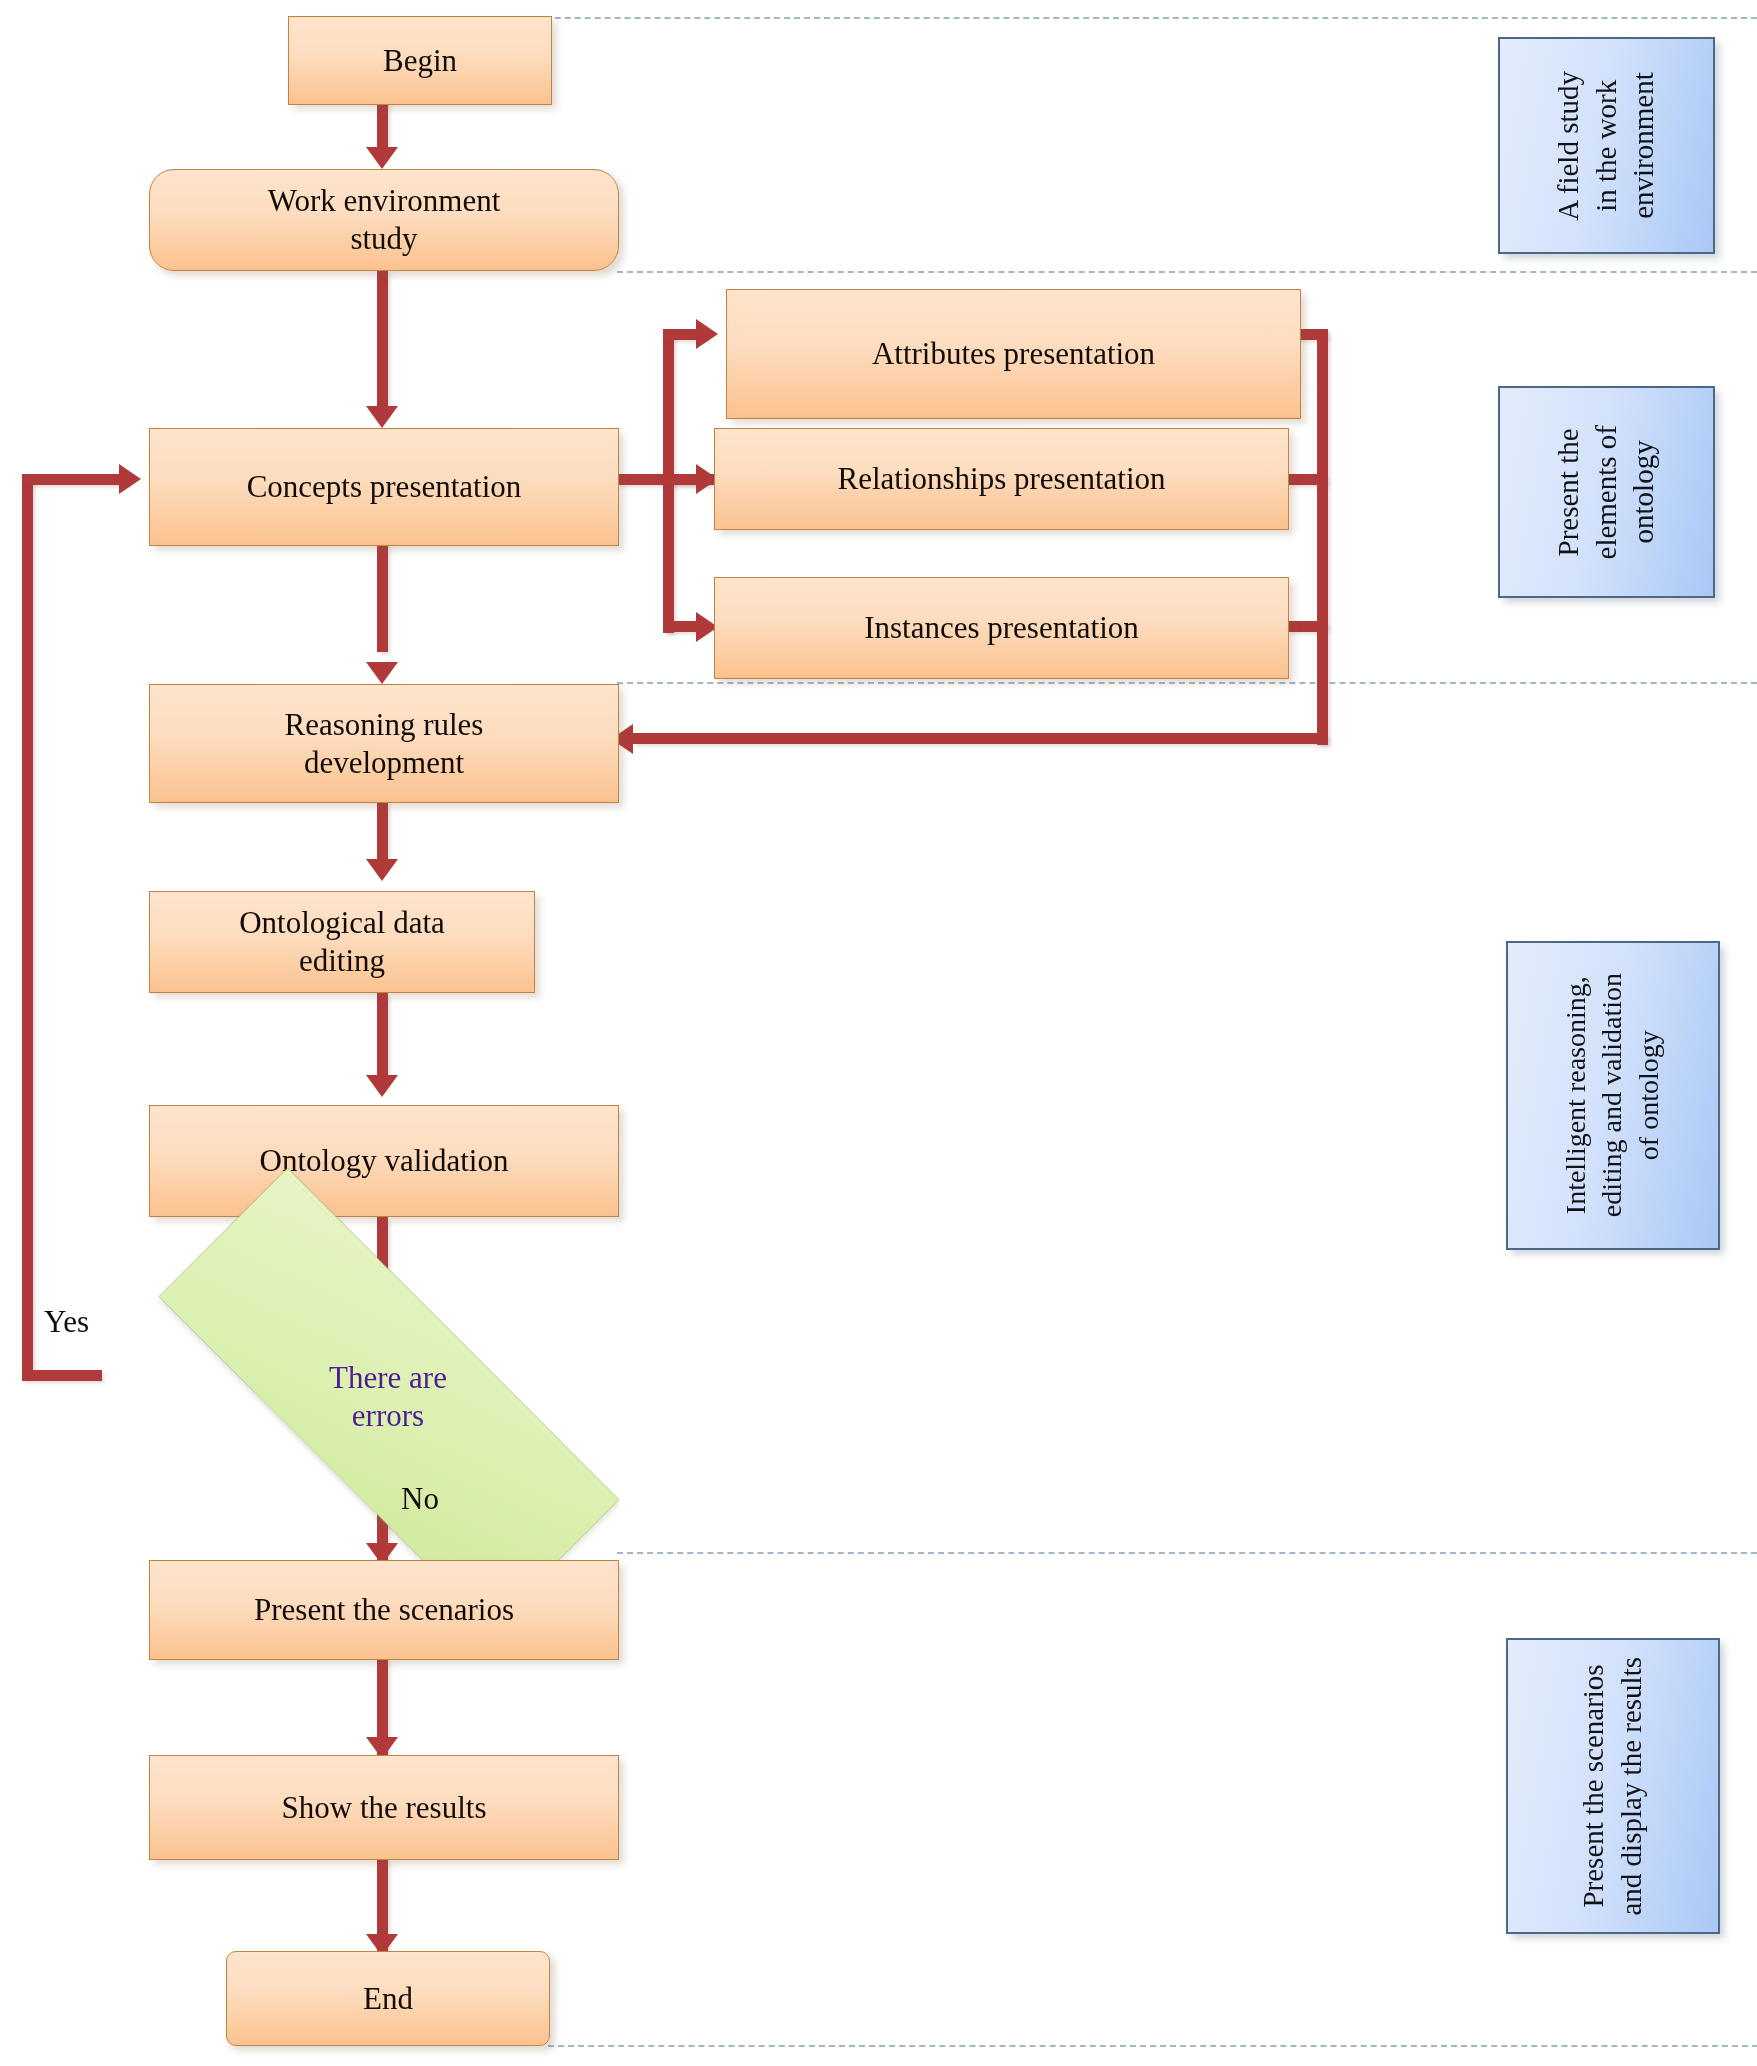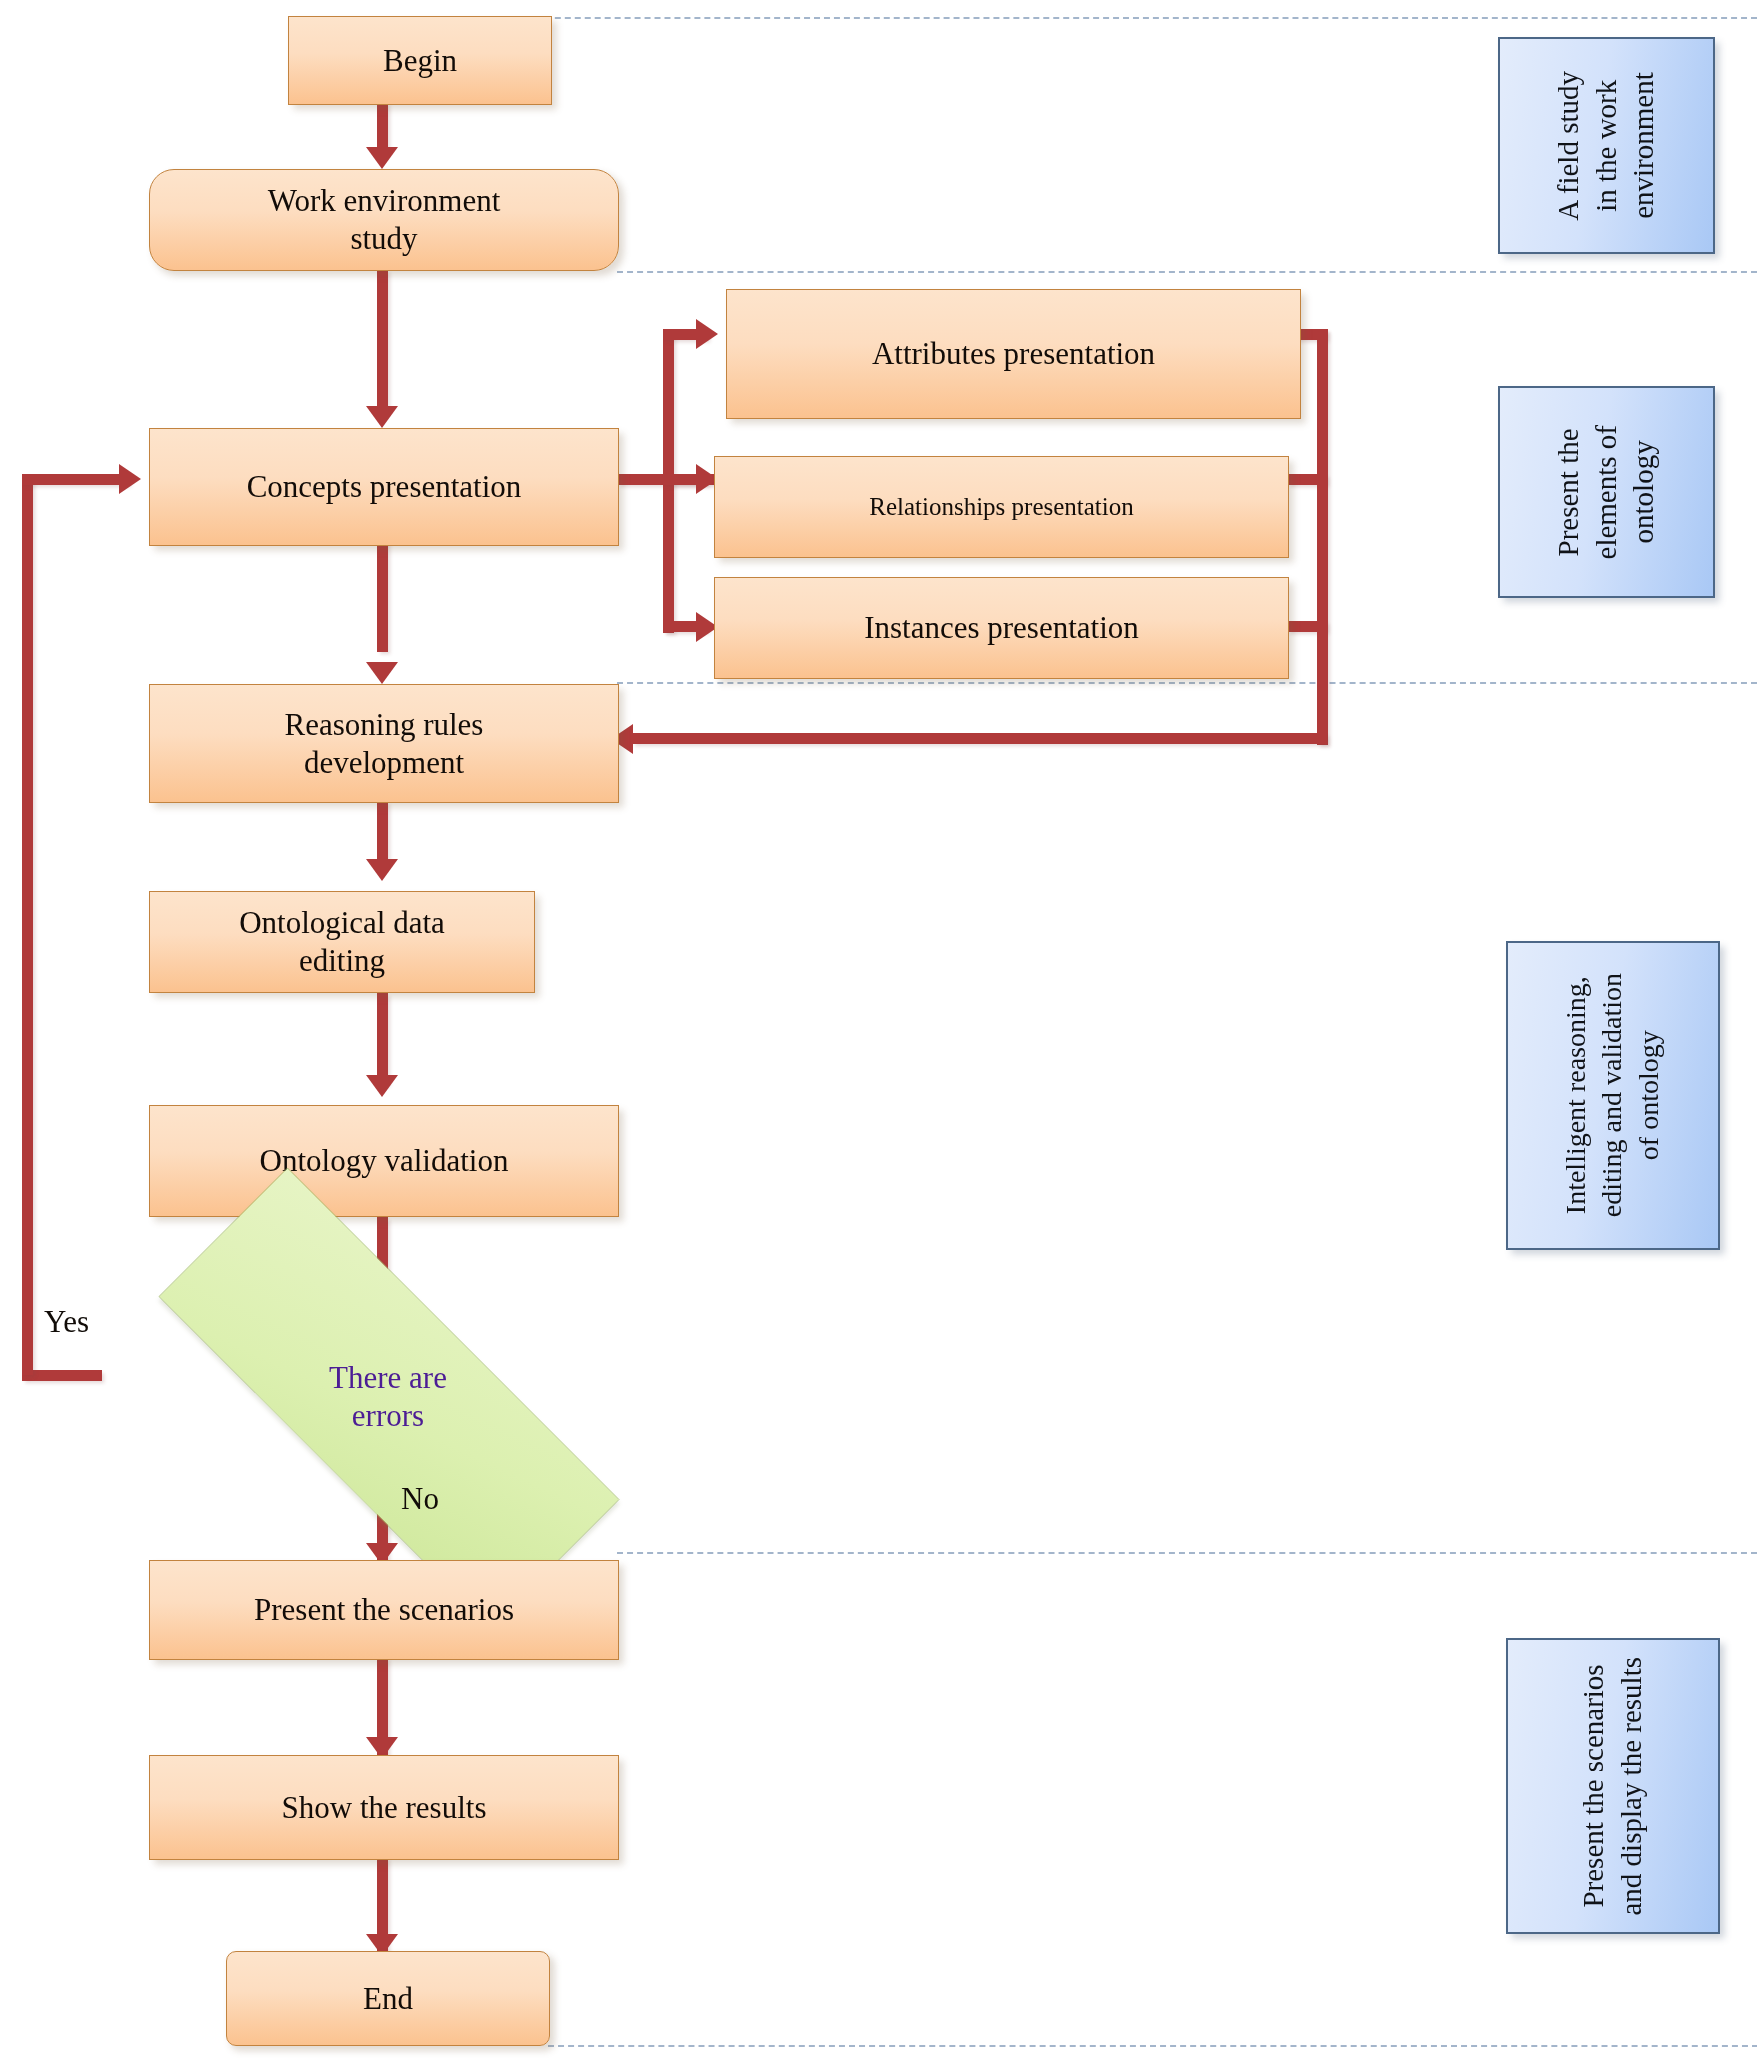--- a/index.html
+++ b/index.html
@@ -148,21 +148,21 @@
   </div>
 
   <div class="node" style="left:149px;top:428px;width:470px;height:118px;font-size:31px;">
     <span>Concepts presentation</span>
   </div>
 
   <div class="node" style="left:714px;top:289px;width:575px;height:130px;font-size:31px;margin-left:12px;">
     <span>Attributes presentation</span>
   </div>
 
-  <div class="node" style="left:714px;top:428px;width:575px;height:102px;font-size:25px;margin-top:28px;">
+  <div class="node" style="left:714px;top:428px;width:575px;height:102px;font-size:31px;">
     <span>Relationships presentation</span>
   </div>
 
   <div class="node" style="left:714px;top:577px;width:575px;height:102px;font-size:31px;">
     <span>Instances presentation</span>
   </div>
 
   <div class="node" style="left:149px;top:684px;width:470px;height:119px;font-size:31px;white-space:pre-line;">
     <span>Reasoning rules
 development</span>

